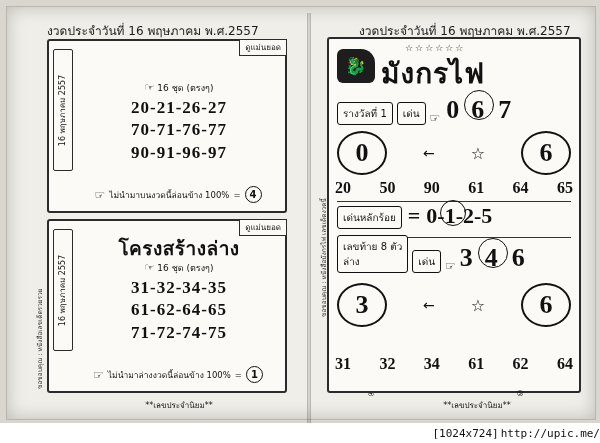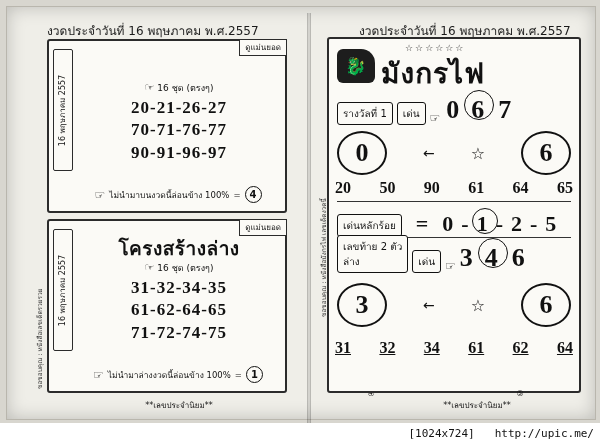--- a/index.html
+++ b/index.html
@@ -157,22 +157,22 @@
   .ellipse-wrap .ring{
     position:absolute;left:-7px;top:-5px;width:28px;height:28px;
     border:1.5px solid #111;border-radius:50%;
   }
   
   #footer{
     position:absolute;left:0;bottom:0;width:600px;height:20px;
     background:#ffffff;display:flex;align-items:center;justify-content:flex-end;
     font-family:"DejaVu Sans Mono", monospace;font-size:11px;color:#111;
   }
-  #footer .dim{padding-right:20px;}
-  #footer .url{padding-right:6px;}
+  #footer .dim{padding-right:2px;}
+  #footer .url{padding-right:0;}
 </style>
 </head>
 <body>
 
 <div id="page">
 
   <div class="paper">
 
     <div class="halfhdr hdr-left">งวดประจำวันที่ 16 พฤษภาคม พ.ศ.2557</div>
     <div class="halfhdr hdr-right">งวดประจำวันที่ 16 พฤษภาคม พ.ศ.2557</div>
@@ -262,60 +262,60 @@
         <span>20</span>
         <span>50</span>
         <span>90</span>
         <span>61</span>
         <span>64</span>
         <span>65</span>
       </div>
 
       <div class="hr" style="top:162px;"></div>
 
-      <div class="rowband" style="top:168px;gap:8px;">
+      <div class="rowband" style="top:160px;">
         <span class="lbl">เด่นหลักร้อย</span>
         <span class="bignum sm" style="margin-left:6px;">=</span>
         <span class="bignum sm" style="margin-left:6px;">0</span>
         <span class="bignum sm">-</span>
         <span class="ellipse-wrap">
           <span class="ring" style="left:-5px;top:-3px;width:24px;height:24px;"></span>
           <span class="bignum sm">1</span>
         </span>
         <span class="bignum sm">-</span>
         <span class="bignum sm">2</span>
         <span class="bignum sm">-</span>
         <span class="bignum sm">5</span>
       </div>
 
       <div class="hr" style="top:198px;"></div>
 
       <div class="rowband" style="top:204px;">
         <span class="lbl">
-          <span>เลขท้าย 2 ตัว</span><br>
+          <span>เลขท้าย 8 ตัว</span><br>
           <span>ล่าง</span>
         </span>
         <span class="lbl" style="margin-left:4px;">เด่น</span>
         <span class="hand" style="margin:0 4px;">☞</span>
         <span class="bignum">3</span>
         <span class="ellipse-wrap" style="margin-left:12px;">
           <span class="ring"></span>
           <span class="bignum">4</span>
         </span>
         <span class="bignum" style="margin-left:14px;">6</span>
       </div>
 
       <div class="midrow" style="top:244px;">
         <span class="ovalnum">3</span>
         <span class="arrow">←</span>
         <span class="star">☆</span>
         <span class="ovalnum">6</span>
       </div>
 
-      <div class="seriesrow" style="top:300px;text-decoration:underline;">
+      <div class="seriesrow" style="top:316px;">
         <span>31</span>
         <span>32</span>
         <span>34</span>
         <span>61</span>
         <span>62</span>
         <span>64</span>
       </div>
     </div>
 
     <div class="rightcredit">

